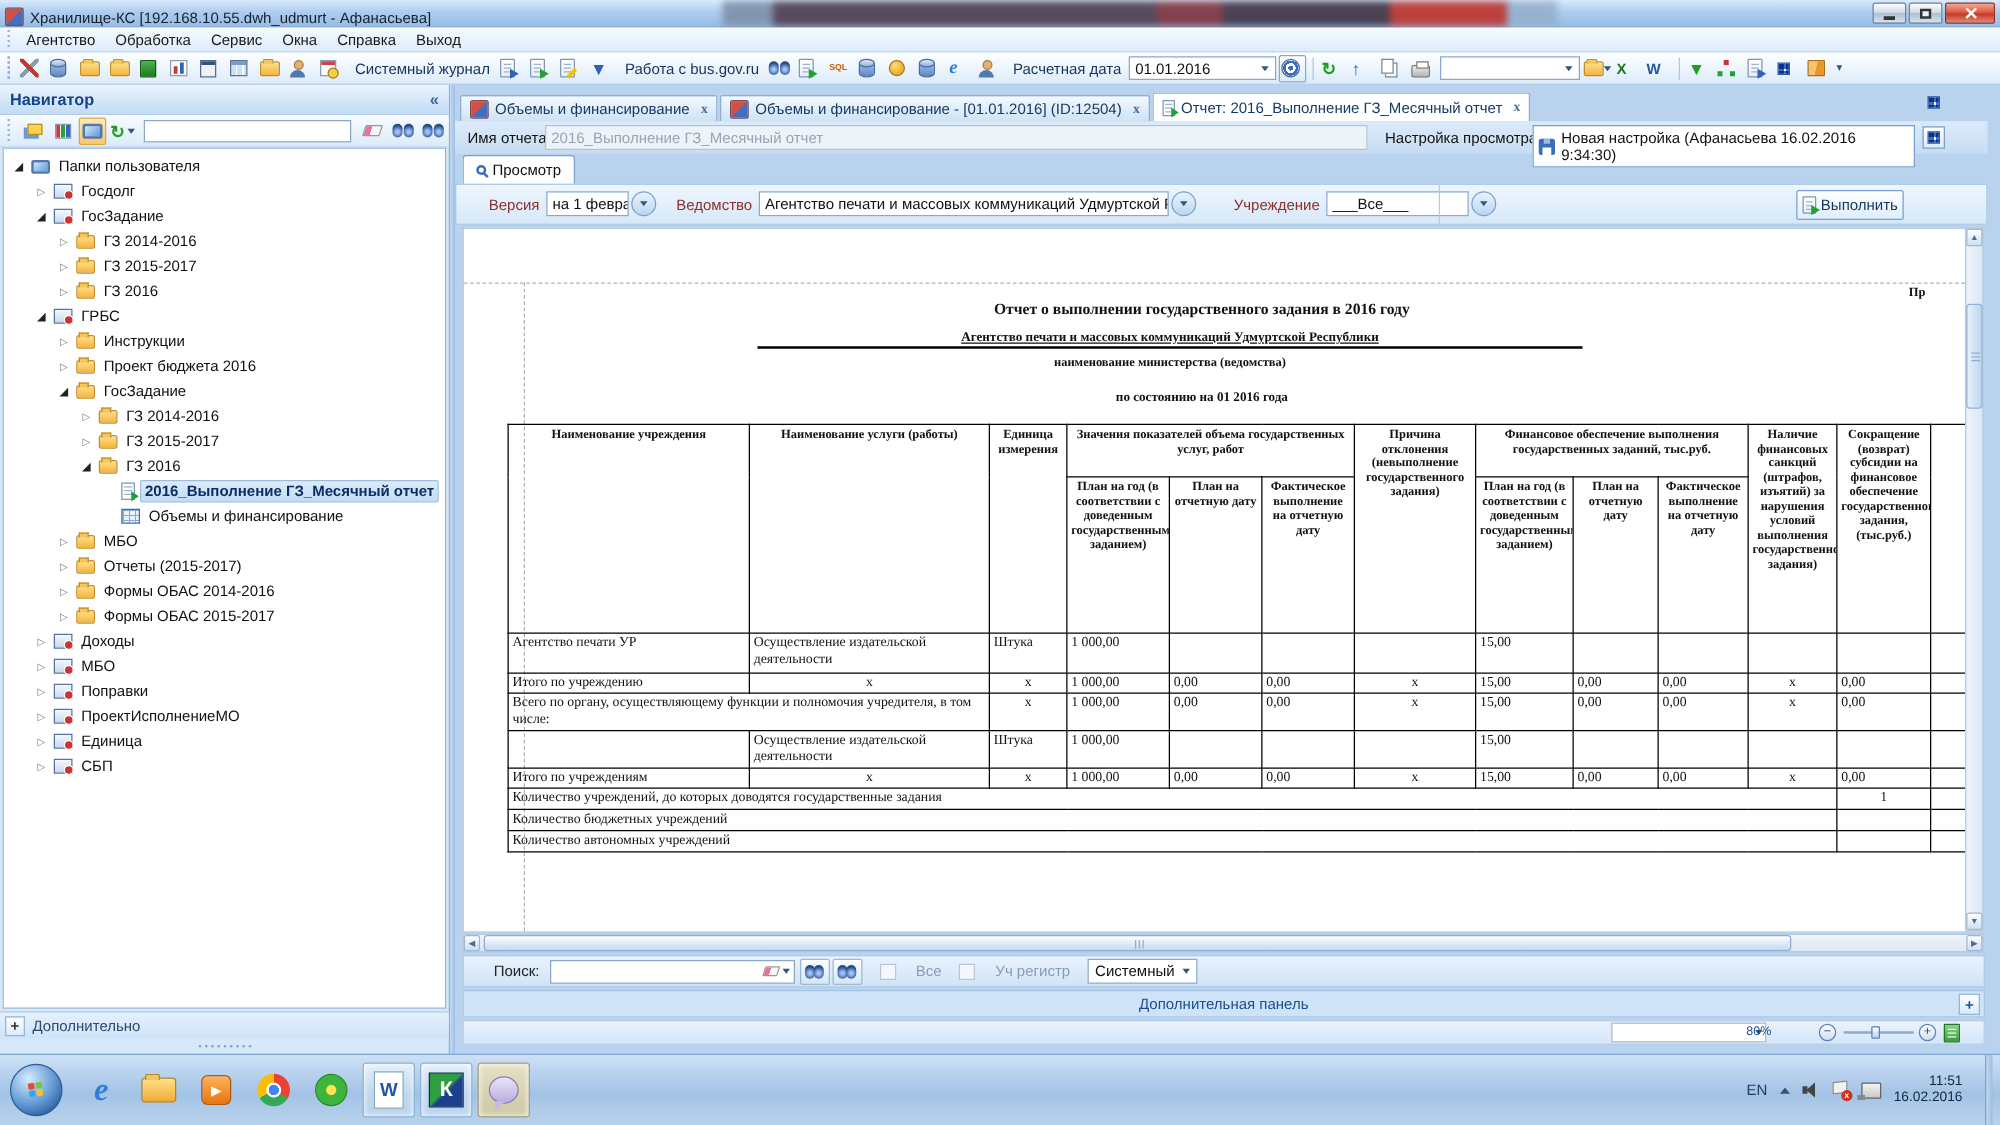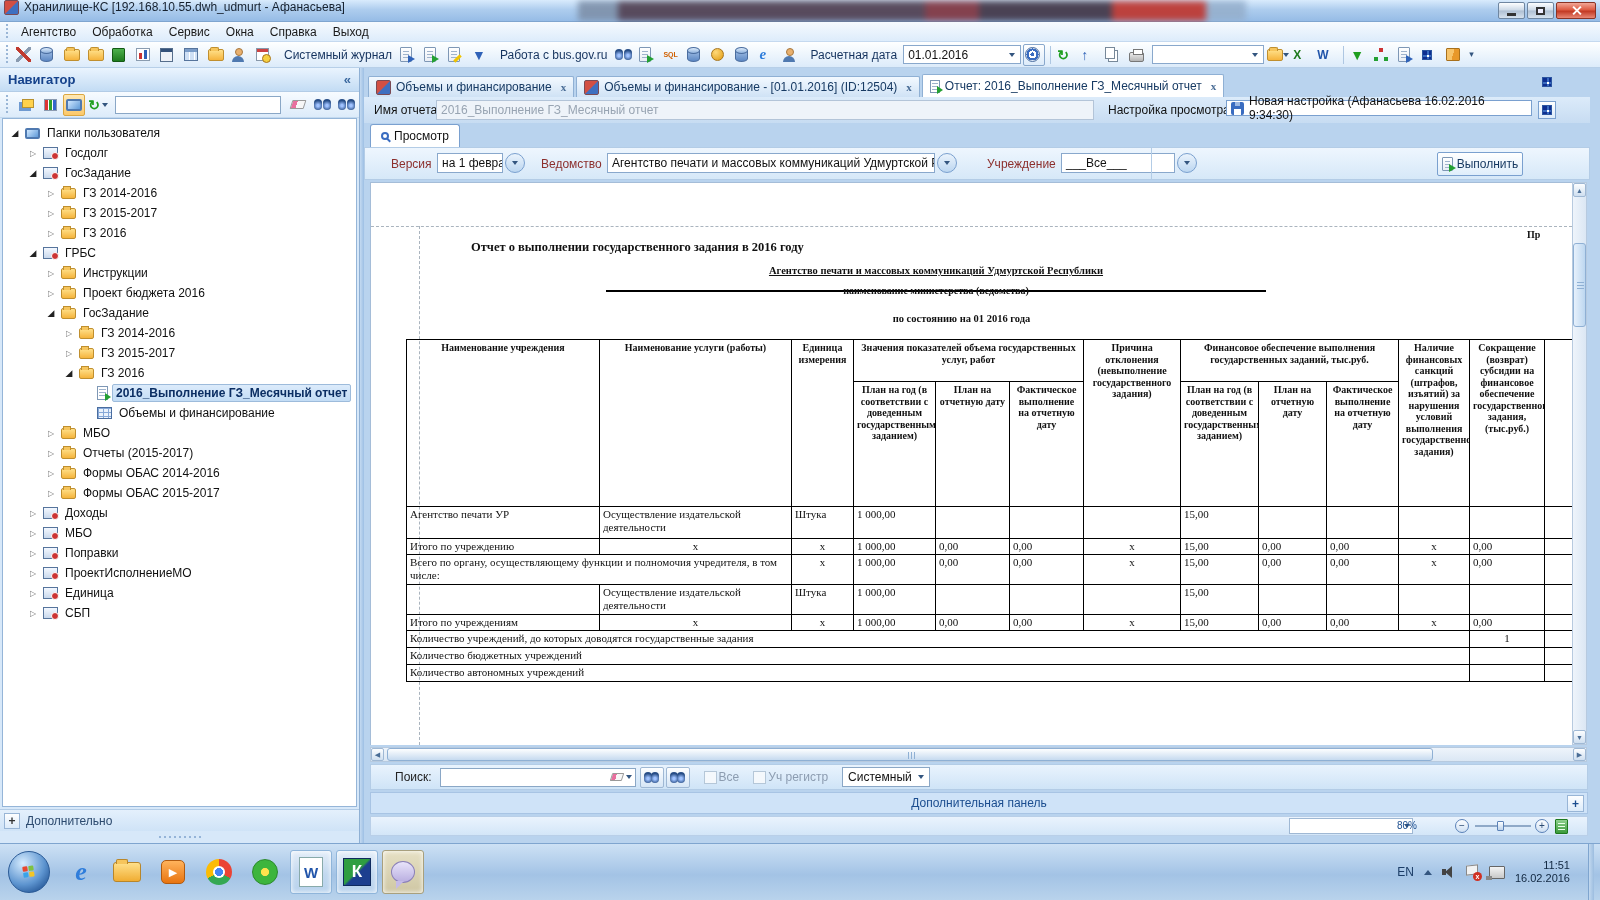--- a/index.html
+++ b/index.html
@@ -1,18 +1,18 @@
 <!DOCTYPE html>
 <html><head>
 <meta charset="utf-8">
 <style>
 *{box-sizing:border-box}
 body{margin:0;width:1600px;height:900px;overflow:hidden;font-family:"Liberation Sans",sans-serif;background:#b9d3ee;position:relative;font-size:12px;color:#111}
 
-#titlebar{position:absolute;left:0;top:0;width:1600px;height:22px;background:linear-gradient(#d9ebfc,#aecdee 45%,#96bce6);border-bottom:1px solid #7fa5cf;display:flex;align-items:flex-start}
+#titlebar{position:absolute;left:0;top:0;width:1600px;height:22px;background:linear-gradient(#d9ebfc,#aecdee 45%,#96bce6);border-bottom:1px solid #7fa5cf;display:flex;align-items:flex-end}
 #blurwin{position:absolute;left:578px;top:1px;width:668px;height:20px;filter:blur(3px);opacity:.85;background:linear-gradient(90deg,#7b8da6 0 6%,#4a3545 6% 52%,#7e2a33 52% 60%,#3a2b3a 60% 80%,#c02a20 80% 94%,#94aecb 94%)}
 .appico{width:15px;height:15px;margin:0 5px 0 4px;border-radius:2px;background:linear-gradient(135deg,#d34f43 48%,#3f6fc0 52%);border:1px solid #7a4a54;flex:none;z-index:2}
 #wtitle{font-size:12px;color:#15202e;z-index:2}
 #winbtns{position:absolute;right:4px;top:2px;display:flex;z-index:3}
 .wb{width:27px;height:17px;border:1px solid #6f86a0;border-radius:2px;background:linear-gradient(#fdfeff,#ccd9e7 48%,#aebfd2 52%,#d6e2ee);display:flex;align-items:center;justify-content:center;margin-left:2px;position:relative}
 .wb-close{width:40px;background:linear-gradient(#f2a797,#dd5b43 45%,#c23a24 55%,#e98875);border-color:#8a3325}
 .s-min{width:9px;height:3px;background:#333;margin-top:8px}
 .s-rest{width:9px;height:8px;border:2px solid #333;background:#eef}
 .s-x{position:relative;width:11px;height:11px}
 .s-x::before,.s-x::after{content:"";position:absolute;left:5px;top:0;width:2px;height:11px;background:#fff}
@@ -109,41 +109,41 @@
 
 #content{position:relative;flex:1;background:#b9d3ee}
 #tabstrip{position:absolute;left:4px;top:6px;right:30px;height:23px;display:flex;align-items:flex-end}
 .tab{height:21px;display:inline-flex;align-items:center;gap:5px;padding:0 7px;border:1px solid #8fb0d4;border-bottom:none;border-radius:2px 2px 0 0;background:linear-gradient(#f3f9ff,#cfe2f5);font-size:12px;color:#173a63;margin-right:2px;white-space:nowrap}
 .tab.active{background:#fff;height:23px}
 .tclose{font-weight:bold;font-size:11px;color:#4a6d96;margin-left:4px;font-family:"Liberation Serif",serif}
 #tabliste{position:absolute;right:48px;top:8px}
 #namebar{position:absolute;left:0;top:29px;width:100%;height:26px;background:linear-gradient(#dcebfa,#c7dcf2)}
 #namebar .lbl{position:absolute;top:6px;font-size:12px;color:#111}
 #nameinput{position:absolute;left:72px;top:3px;width:658px;height:20px;background:#eef3f9;border:1px solid #b3c4d8;color:#98a4b2;font-size:12px;padding:0 4px;font-family:"Liberation Sans",sans-serif}
-#viewbox{position:absolute;left:862px;top:3px;width:306px;height:16px;background:#fff;border:1px solid #7aa0cf;display:flex;align-items:center;gap:5px;padding:0 4px;font-size:12px}
+#viewbox{position:absolute;left:862px;top:3px;width:306px;height:34px;background:#fff;border:1px solid #7aa0cf;display:flex;align-items:center;gap:5px;padding:0 4px;font-size:12px}
 #gridbtn1{position:absolute;left:1174px;top:4px;width:18px;height:18px;border:1px solid #7aa0cf;background:linear-gradient(#fff,#dcebfa);display:flex;align-items:center;justify-content:center}
 .bgrid{width:10px;height:10px;background:linear-gradient(90deg,#3a6cc0 0 4px,#fff 4px 6px,#3a6cc0 6px),linear-gradient(#3a6cc0 0 4px,#fff 4px 6px,#3a6cc0 6px);background-blend-mode:multiply;border:1px solid #2b55a0}
 #viewtab{position:absolute;left:6px;top:56px;height:23px;background:#fff;border:1px solid #7aa0cf;border-bottom:none;border-radius:3px 3px 0 0;display:flex;align-items:center;gap:5px;padding:0 10px;font-size:12px}
 .mag{width:8px;height:8px;border:2px solid #3a6cc0;border-radius:50%;position:relative}
 .mag::after{content:"";position:absolute;right:-4px;bottom:-3px;width:5px;height:2px;background:#3a6cc0;transform:rotate(45deg)}
 #filterbar{position:absolute;left:0;top:79px;width:1226px;height:33px;background:linear-gradient(#eef6fe,#d6e8f8);border:1px solid #b3cce6}
 .flbl{position:absolute;top:9px;font-size:12px;color:#8c2f2d}
 .fcombo{position:absolute;top:5px;height:20px;background:#fff;border:1px solid #89a8cc;font-size:12px;display:flex;align-items:center;padding:0 4px;overflow:hidden;white-space:nowrap}
 .rnd{position:absolute;top:5px;width:20px;height:20px;border-radius:50%;border:1px solid #7aa0cf;background:linear-gradient(#eaf3fc,#bcd6f0);display:flex;align-items:center;justify-content:center}
 .rnd .ar{border-top:4px solid #33557f;border-left:3.5px solid transparent;border-right:3.5px solid transparent}
 #rundiv{position:absolute;left:786px;top:0;bottom:0;width:1px;background:#b3cce6}
 #runbtn{position:absolute;left:1072px;top:4px;width:86px;height:24px;border:1px solid #7aa0cf;border-radius:2px;background:linear-gradient(#ffffff,#dfeefb);display:flex;align-items:center;justify-content:center;gap:4px;font-size:12px;color:#14375f}
 
 #canvas{position:absolute;left:6px;top:114px;width:1202px;height:563px;background:#fff;border-top:1px solid #a5bdd8;border-left:1px solid #a5bdd8;overflow:hidden}
 .dash-h{position:absolute;left:0;right:0;top:43px;border-top:1px dashed #aab4be}
 .dash-v{position:absolute;left:48px;top:43px;bottom:0;border-left:1px dashed #aab4be}
 .rser{font-family:"Liberation Serif","DejaVu Serif",serif}
 #corner{position:absolute;left:1156px;top:46px;font-weight:bold;font-size:10px}
-#rtitle{position:absolute;left:100px;right:120px;top:57px;text-align:left;font-weight:bold;font-size:12.5px}
-#orgline{position:absolute;left:235px;top:82px;width:660px;text-align:center;font-weight:bold;font-size:10.5px;border-bottom:2px solid #000;padding-bottom:14px;text-decoration:underline}
+#rtitle{position:absolute;left:100px;right:120px;top:57px;text-align:center;font-weight:bold;font-size:12.5px}
+#orgline{position:absolute;left:235px;top:82px;width:660px;text-align:center;font-weight:bold;font-size:10.5px;border-bottom:2px solid #000;padding-bottom:1px;text-decoration:underline}
 #orgcap{position:absolute;left:235px;top:102px;width:660px;text-align:center;font-weight:bold;font-size:10px}
 #asof{position:absolute;left:100px;right:120px;top:130px;text-align:center;font-weight:bold;font-size:10.5px}
 table.rep{position:absolute;left:35px;top:156px;border-collapse:collapse;table-layout:fixed;width:1218px;font-size:11px;line-height:12.5px}
 table.rep td{border:1px solid #000;padding:1px 3px;overflow:hidden;vertical-align:top}
 table.rep tr.h td{font-weight:bold;font-size:10px;text-align:center;line-height:11.5px;padding-top:2px}
 td.L{text-align:left}td.C{text-align:center}td.R{}td.B{font-weight:normal}
 td.clip{white-space:pre-line;text-align:left;padding-left:2px}
 
 #vscroll{position:absolute;left:1208px;top:114px;width:15px;height:563px;background:linear-gradient(90deg,#eef4fb,#dbe7f4);border:1px solid #b7cadf}
 .sbtn{position:absolute;left:0;width:13px;height:14px;background:linear-gradient(#fdfeff,#cfdff0);border:1px solid #9fb8d4;border-radius:2px;font-size:7px;color:#4a6d96;display:flex;align-items:center;justify-content:center}
@@ -152,21 +152,21 @@
 #hscroll{position:absolute;left:6px;top:679px;width:1217px;height:15px;background:linear-gradient(#eef4fb,#dbe7f4);border:1px solid #b7cadf}
 #hthumb{position:absolute;left:16px;top:0;width:1046px;height:13px;background:linear-gradient(#fdfeff,#c6daef);border:1px solid #8fb0d4;border-radius:3px}
 #hthumb::after{content:"";position:absolute;top:3px;left:520px;width:1px;height:7px;background:#8fb0d4;box-shadow:3px 0 #8fb0d4,6px 0 #8fb0d4}
 
 #searchrow{position:absolute;left:6px;top:696px;width:1218px;height:26px;background:linear-gradient(#e9f3fd,#cfe4f7);border:1px solid #b3cce6;display:flex;align-items:center}
 #searchrow .slbl{margin-left:24px;color:#222}
 #searchbox{margin-left:8px;width:196px;height:19px;background:#fff;border:1px solid #8aa7c6;display:flex;align-items:center;justify-content:flex-end;gap:3px;padding:0 3px}
 #searchbox input{border:none;outline:none;flex:1;height:15px;font-size:12px;background:transparent}
 .sqbtn{width:24px;height:21px;border:1px solid #9fb8d4;border-radius:2px;background:linear-gradient(#fdfeff,#d6e6f6);display:flex;align-items:center;justify-content:center;margin-left:4px}
 .cb{width:13px;height:13px;border:1px solid #b5c7d8;background:#f4f8fc;margin-left:14px;flex:none}
-.cblbl{margin-left:2px;color:#8c9cb0}
+.cblbl{margin-left:16px;color:#8c9cb0}
 #modecombo{margin-left:14px;height:20px;background:#fff;border:1px solid #8aa7c6;display:flex;align-items:center;gap:6px;padding:0 5px;color:#111}
 
 #extrarow{position:absolute;left:6px;top:724px;width:1218px;height:22px;background:#cfe3f8;border:1px solid #a8c4e4;display:flex;align-items:center;justify-content:center}
 #extrarow span{color:#1b4d8f}
 #extraplus{position:absolute;right:3px;top:2px;width:17px;height:17px;border:1px solid #98b5d6;background:linear-gradient(#fdfeff,#dcebfa);display:flex;align-items:center;justify-content:center;font-weight:bold}
 #statusrow{position:absolute;left:6px;top:748px;width:1218px;height:20px;background:linear-gradient(#eaf3fd,#d3e6f8);border:1px solid #b9cfe8}
 #stcombo{position:absolute;left:918px;top:1px;width:124px;height:16px;background:#fff;border:1px solid #9fb8d4;display:flex;align-items:center}
 #zoomlbl{position:absolute;left:1026px;top:3px;color:#1b4d8f;font-size:10px}
 .zbtn{position:absolute;top:2px;width:14px;height:14px;border-radius:50%;border:1px solid #5b82b8;background:linear-gradient(#fdfeff,#cfe0f3);display:flex;align-items:center;justify-content:center;font-size:10px;color:#2b4a72;line-height:1}
 #ztrack{position:absolute;left:1104px;top:8px;width:56px;height:2px;background:#8fa9c8}

